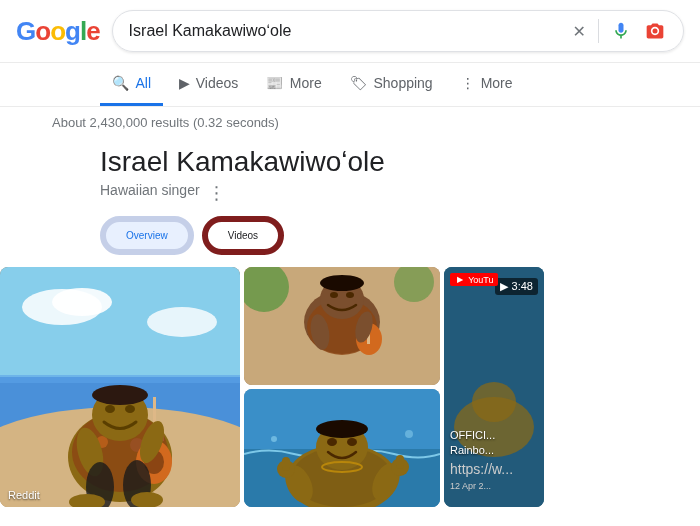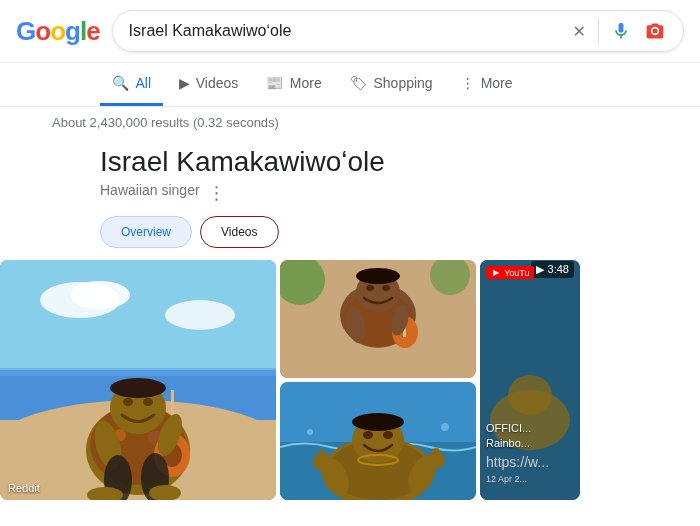--- a/index.html
+++ b/index.html
@@ -130,22 +130,22 @@
 
     
     .entity-tabs {
       display: flex;
       gap: 8px;
       margin-bottom: 12px;
     }
     .entity-tab {
       padding: 8px 20px;
       border-radius: 20px;
-      border: 1px solid #7f1d1d;
-      font-size: 12px;
+      border: 6px solid #7f1d1d;
+      font-size: 10px;
       cursor: pointer;
       background: #fff;
       color: #202124;
     }
     .entity-tab.active {
       background: #e8f0fe;
       border-color: #c5cfe8;
       color: #1a73e8;
       font-weight: 500;
     }
@@ -154,21 +154,21 @@
     .images-grid {
       display: flex;
       gap: 4px;
       height: 240px;
       overflow: hidden;
       margin-left: -100px;
       padding-left: 100px;
     }
 
     .img-main {
-      width: 276px;
+      width: 240px;
       height: 240px;
       background: #8B7355;
       border-radius: 8px;
       overflow: hidden;
       position: relative;
       flex-shrink: 0;
     }
     .img-label {
       position: absolute;
       bottom: 6px;
@@ -204,21 +204,21 @@
       width: 100px;
       height: 240px;
       background: #3A7A8A;
       border-radius: 8px;
       overflow: hidden;
       position: relative;
       flex-shrink: 0;
     }
     .video-overlay {
       position: absolute;
-      top: 1px;
+      top: 11px;
       right: 6px;
       background: rgba(0,0,0,0.6);
       color: #fff;
       font-size: 11px;
       padding: 2px 5px;
       border-radius: 3px;
     }
     .youtube-badge {
       position: absolute;
       top: 6px;

